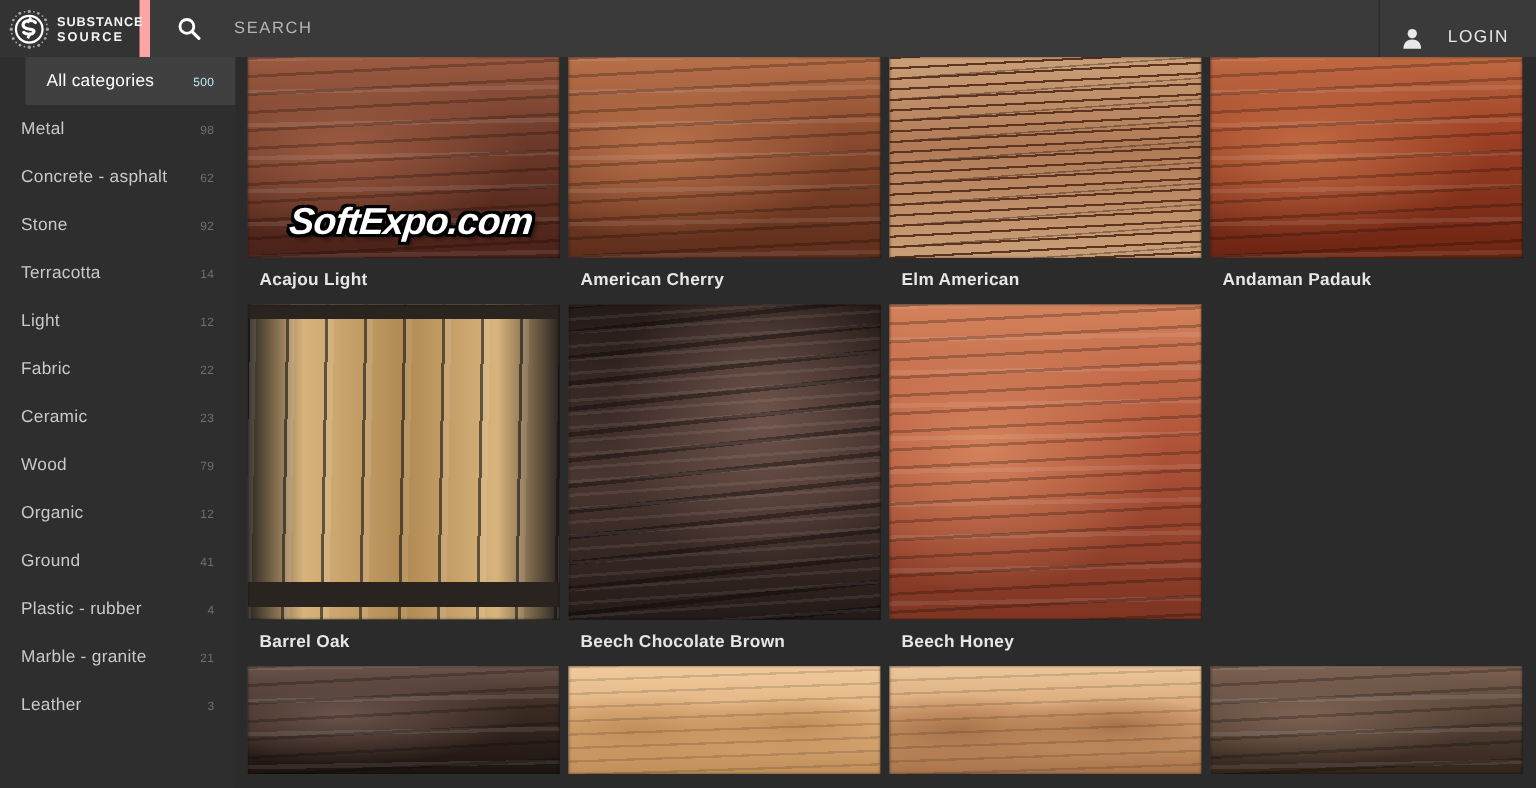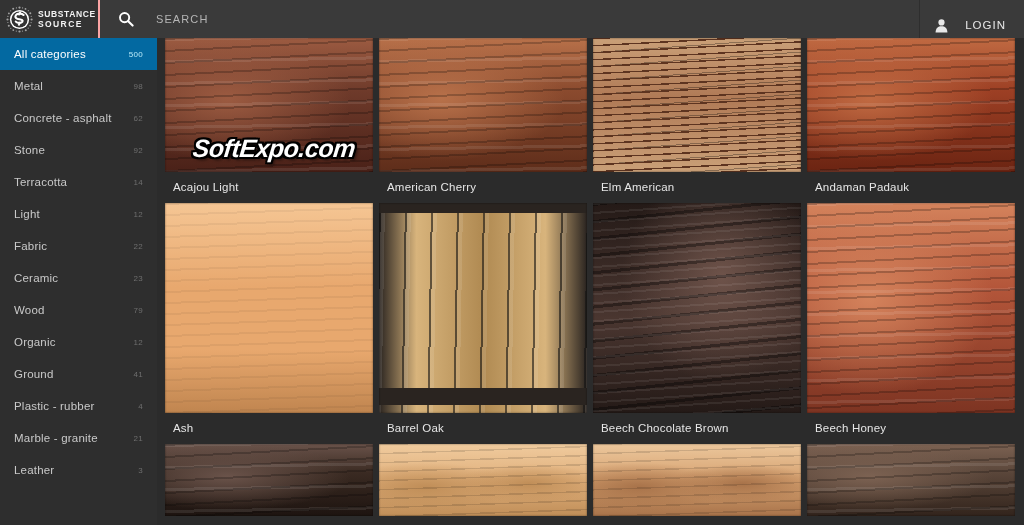--- a/index.html
+++ b/index.html
@@ -18,21 +18,21 @@
     width: 1024px; height: 38px;
     background: #3a3a3a;
     display: flex; align-items: stretch;
     z-index: 30;
   }
   .logo-block {
     width: 100px; height: 38px;
     background: #333333;
     display: flex; align-items: center;
     padding-left: 6px;
-    border-right: 2px solid #fca5a5;
+    border-right: 7px solid #fca5a5;
     flex: 0 0 auto;
   }
   .logo-mark {
     width: 27px; height: 27px;
     flex: 0 0 auto;
     position: relative;
   }
   .logo-mark svg { display: block; }
   .logo-text {
     margin-left: 5px;
@@ -96,34 +96,35 @@
     font-size: 11.5px;
     letter-spacing: 0.2px;
     white-space: nowrap;
   }
   .cat .cat-count {
     font-size: 8px;
     color: #6e6e6e;
     letter-spacing: 0.3px;
   }
   .cat.active {
-    background: #0369a1;
+    background: #404040;
+    margin-left: 17px;
   }
   .cat.active .cat-name { color: #ffffff; }
   .cat.active .cat-count { color: #b8e9f8; }
 
   
   .grid {
     position: absolute;
     top: 38px; left: 165px;
     width: 859px; height: 487px;
     overflow: hidden;
     z-index: 10;
   }
-  .row { display: flex; }
+  .row { display: flex; font-weight: bold; }
   .tile {
     position: relative;
     flex: 0 0 auto;
     margin-right: 6px;
     margin-bottom: 4px;
   }
   .tile:last-child { margin-right: 0; }
   .thumb {
     position: relative;
     overflow: hidden;
@@ -302,24 +303,20 @@
           <div class="thumb" style="width: 208px; height: 134px; background: repeating-linear-gradient(177deg, rgb(93, 52, 32) 0px, rgb(93, 52, 32) 1.4px, transparent 1.4px, transparent 7px), repeating-linear-gradient(176deg, rgba(0, 0, 0, 0.3) 0px, rgba(0, 0, 0, 0.3) 1px, transparent 1px, transparent 14px), linear-gradient(rgb(202, 160, 120) 0%, rgb(176, 122, 86) 45%, rgb(202, 160, 120) 100%);"></div>
           <div class="tile-label">Elm American</div>
         </div>
         <div class="tile" style="width: 208px;">
           <div class="thumb" style="width: 208px; height: 134px; background: repeating-linear-gradient(177deg, rgba(0, 0, 0, 0.22) 0px, rgba(0, 0, 0, 0.22) 2px, transparent 2px, transparent 12px), repeating-linear-gradient(179deg, rgba(255, 255, 255, 0.09) 0px, rgba(255, 255, 255, 0.09) 3px, transparent 3px, transparent 22px), radial-gradient(at 30% 45%, rgb(192, 106, 66) 0%, transparent 60%), linear-gradient(rgb(192, 106, 66) 0%, rgb(156, 63, 36) 40%, rgb(107, 36, 18) 100%);"></div>
           <div class="tile-label">Andaman Padauk</div>
         </div>
       </div>
       <div class="row">
         <div class="tile" style="width: 208px;">
-          <div class="thumb" style="width: 208px; height: 210px; background: repeating-linear-gradient(178deg, rgba(0, 0, 0, 0.05) 0px, rgba(0, 0, 0, 0.05) 2px, transparent 2px, transparent 11px), linear-gradient(rgb(245, 198, 148) 0%, rgb(232, 168, 110) 40%, rgb(232, 168, 110) 70%, rgb(192, 133, 79) 100%);"></div>
-          <div class="tile-label">Ash</div>
-        </div>
-        <div class="tile" style="width: 208px;">
           <div class="thumb" style="width: 208px; height: 210px; background: linear-gradient(rgb(42, 36, 32) 0px, rgb(42, 36, 32) 10px, transparent 10px, transparent 88%, rgb(42, 36, 32) 88%, rgb(42, 36, 32) 96%, transparent 96%), repeating-linear-gradient(91deg, rgba(0, 0, 0, 0.55) 0px, rgba(0, 0, 0, 0.55) 2px, transparent 2px, transparent 26px), repeating-linear-gradient(91deg, rgba(255, 255, 255, 0.1) 0px, rgba(255, 255, 255, 0.1) 6px, transparent 6px, transparent 26px), linear-gradient(90deg, rgb(42, 36, 32) 0%, rgb(216, 180, 124) 18%, rgb(176, 138, 82) 50%, rgb(216, 180, 124) 80%, rgb(42, 36, 32) 100%);"></div>
           <div class="tile-label">Barrel Oak</div>
         </div>
         <div class="tile" style="width: 208px;">
           <div class="thumb" style="width: 208px; height: 210px; background: repeating-linear-gradient(176deg, rgba(255, 255, 255, 0.07) 0px, rgba(255, 255, 255, 0.07) 2px, transparent 2px, transparent 9px), repeating-linear-gradient(174deg, rgba(0, 0, 0, 0.35) 0px, rgba(0, 0, 0, 0.35) 3px, transparent 3px, transparent 17px), radial-gradient(at 62% 35%, rgb(110, 83, 74) 0%, transparent 55%), linear-gradient(rgb(36, 26, 23) 0%, rgb(74, 54, 48) 55%, rgb(36, 26, 23) 100%);"></div>
           <div class="tile-label">Beech Chocolate Brown</div>
         </div>
         <div class="tile" style="width: 168px;">
           <div class="thumb" style="width: 208px; height: 210px; background: repeating-linear-gradient(177deg, rgba(0, 0, 0, 0.22) 0px, rgba(0, 0, 0, 0.22) 2px, transparent 2px, transparent 12px), repeating-linear-gradient(179deg, rgba(255, 255, 255, 0.09) 0px, rgba(255, 255, 255, 0.09) 3px, transparent 3px, transparent 22px), radial-gradient(at 30% 45%, rgb(212, 131, 92) 0%, transparent 60%), linear-gradient(rgb(212, 131, 92) 0%, rgb(180, 86, 58) 40%, rgb(125, 52, 34) 100%);"></div>
           <div class="tile-label">Beech Honey</div>

